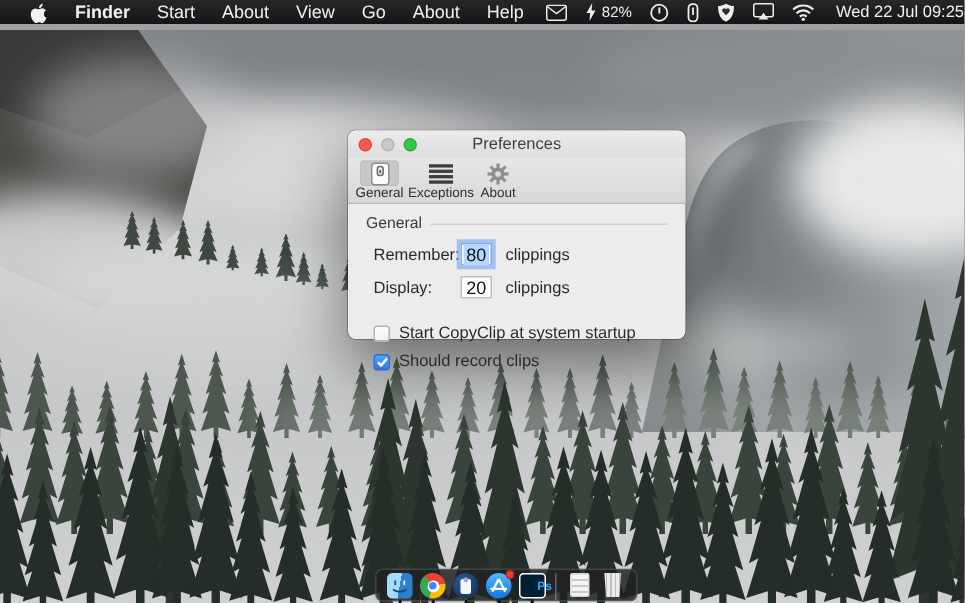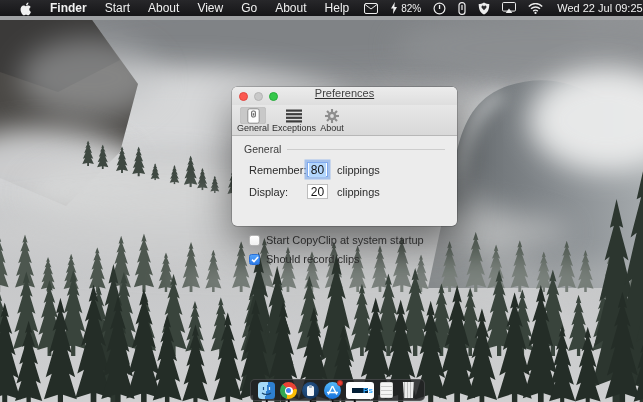--- a/index.html
+++ b/index.html
@@ -28,21 +28,21 @@
   .desktop svg{display:block;}
   
   .window{
     position:absolute;left:232px;top:87px;width:225px;height:139px;z-index:40;
     border-radius:5px;background:#ececec;font-size:11px;color:#2b2b2b;
     box-shadow:0 18px 42px rgba(0,0,0,.48),0 0 0 .5px rgba(0,0,0,.35);
   }
   .titlebar{
     height:18px;border-radius:5px 5px 0 0;position:relative;
     background:linear-gradient(#ececec,#dedede);
-    display:flex;justify-content:center;text-decoration:underline;
+    display:flex;align-items:center;justify-content:center;
   }
   .lights{position:absolute;left:7px;top:0;bottom:0;display:flex;align-items:center;gap:6px;}
   .light{width:9px;height:9px;border-radius:50%;box-sizing:border-box;}
   .l-red{background:#fc5850;border:1px solid #e04640;}
   .l-gray{background:#c9c9c9;border:1px solid #b4b4b4;}
   .l-green{background:#35c84a;border:1px solid #27ab3c;}
   .wtitle{font-size:11px;color:#424242;}
   .toolbar{
     height:28px;background:linear-gradient(#e7e7e7,#d8d8d8);
     border-bottom:1px solid #b7b7b7;display:flex;align-items:flex-start;
@@ -57,21 +57,21 @@
   .group-head .rule{flex:1;height:1px;background:rgba(0,0,0,.13);}
   .frow{display:flex;align-items:center;margin:0 0 7px;padding-left:5px;}
   .frow .lbl{width:58px;}
   .field{
     width:19px;height:13px;background:#fff;border:1px solid #bdbdbd;
     display:flex;align-items:center;justify-content:center;font-size:12px;color:#141414;
   }
   .field.focused{border-color:#7fa9ee;box-shadow:0 0 0 2.5px rgba(106,158,235,.55);}
   .field.focused .val{background:#b3d7fd;padding:0 2px;}
   .suffix{margin-left:9px;}
-  .checks{margin-top:35px;padding-left:5px;}
+  .checks{margin-top:17px;padding-left:5px;}
   .check-row{display:flex;align-items:center;margin-bottom:7px;}
   .checkbox{
     width:11px;height:11px;border-radius:2.5px;box-sizing:border-box;margin-right:6px;
     background:linear-gradient(#ffffff,#f1f1f1);border:1px solid #b3b3b3;
     display:flex;align-items:center;justify-content:center;
   }
   .checkbox.checked{background:linear-gradient(#55a3fa,#2e7ce8);border-color:#2a6fd6;}
   
   .dock{
     position:absolute;left:250px;bottom:1px;height:22px;z-index:50;
@@ -91,21 +91,21 @@
   .chrome-dot{position:absolute;inset:6px;background:#4285f4;border-radius:50%;}
   .ic-copyclip{width:100%;height:100%;border-radius:50%;position:relative;
     background:radial-gradient(circle at 40% 35%,#2c5f98,#14365e 75%);}
   .cc-board{position:absolute;left:5px;top:3.5px;width:7px;height:10px;background:#f4f6f8;border-radius:1.5px;}
   .cc-clip{position:absolute;left:7px;top:2.5px;width:3px;height:3px;background:#9fb3c6;border-radius:1px;}
   .ic-appstore{width:100%;height:100%;border-radius:50%;position:relative;
     background:linear-gradient(#55b9f9,#1673de);}
   .badge{position:absolute;right:-2px;top:-2px;width:6px;height:6px;border-radius:50%;
     background:#ec3e32;border:1px solid rgba(0,0,0,.25);box-sizing:border-box;}
   .ic-ps{width:100%;height:100%;border-radius:3px;box-sizing:border-box;
-    background:#021e35;border:6px solid #ffffff;display:flex;align-items:center;justify-content:center;padding-left:16px;}
+    background:#021e35;border:1px solid #ffffff;display:flex;align-items:center;justify-content:center;padding-left:16px;}
   .ps-text{color:#31a8ff;font-size:8px;font-weight:bold;line-height:8px;}
   .ic-docs{width:13px;height:16px;margin:0 auto;background:#f4f4f4;border-radius:1.5px;
     background-image:repeating-linear-gradient(#f4f4f4 0 3px,#c9c9c9 3px 4px);border:1px solid #d8d8d8;box-sizing:border-box;}
   .ic-trash{width:14px;height:16px;margin:0 auto;
     background:linear-gradient(#fafafa,#c4c4c4);
     clip-path:polygon(10% 0,90% 0,82% 100%,18% 100%);
     background-image:repeating-linear-gradient(90deg,#ececec 0 2px,#bdbdbd 2px 3px);}
 </style>
 </head>
 <body>

